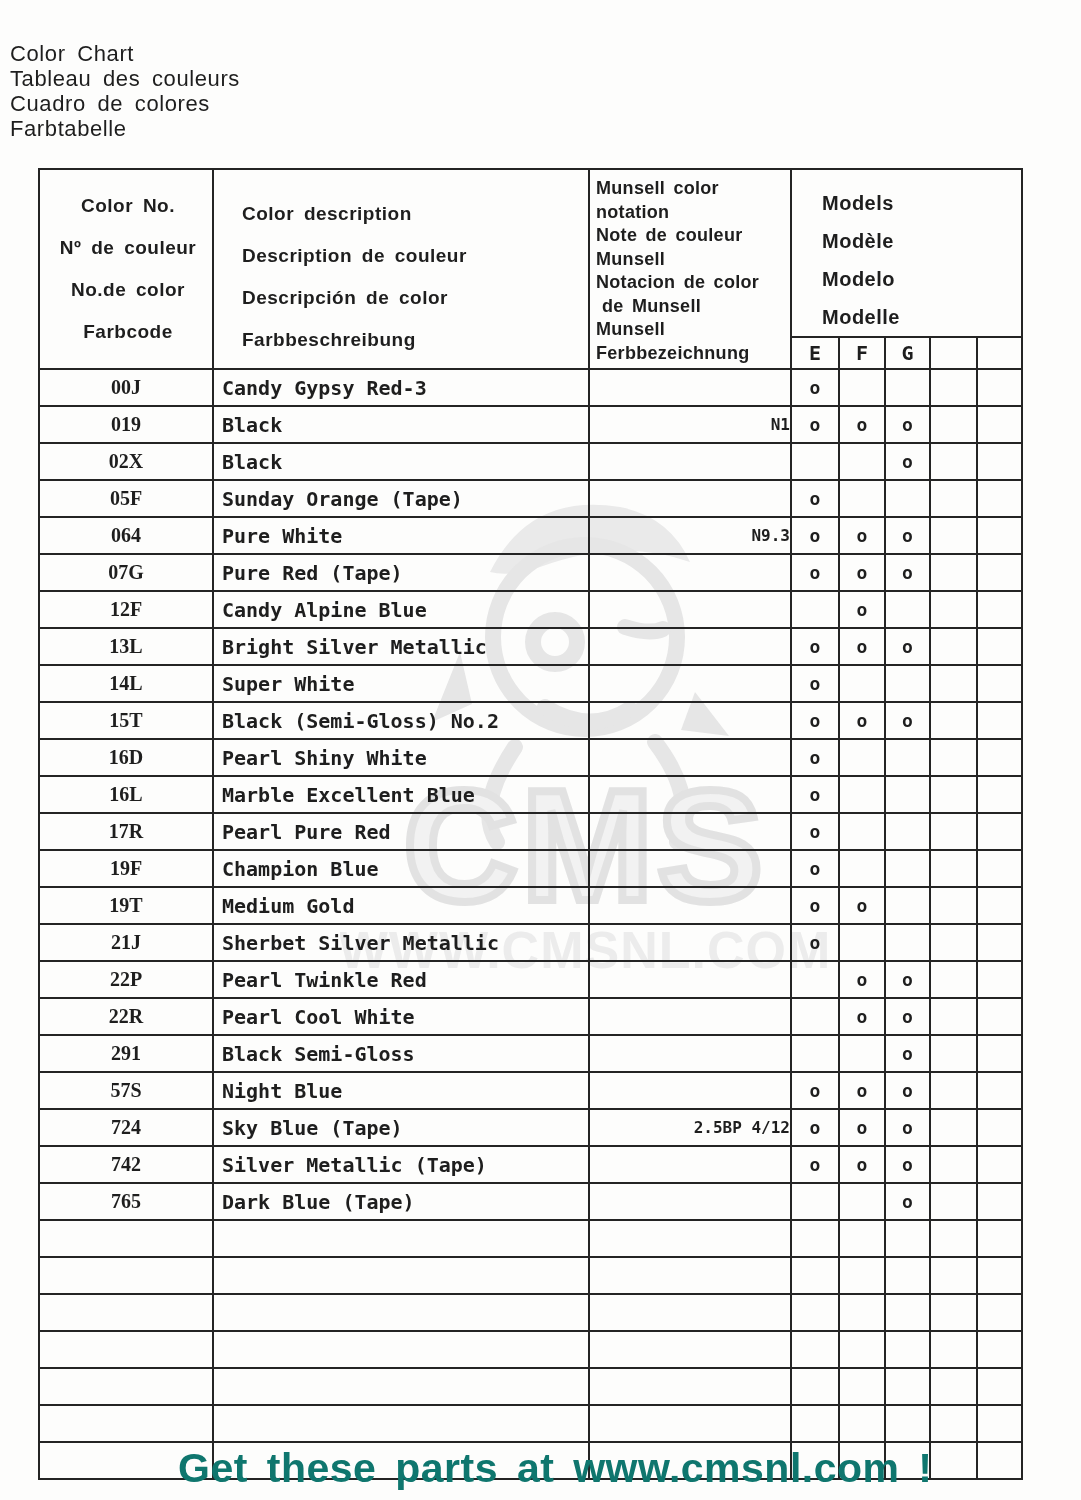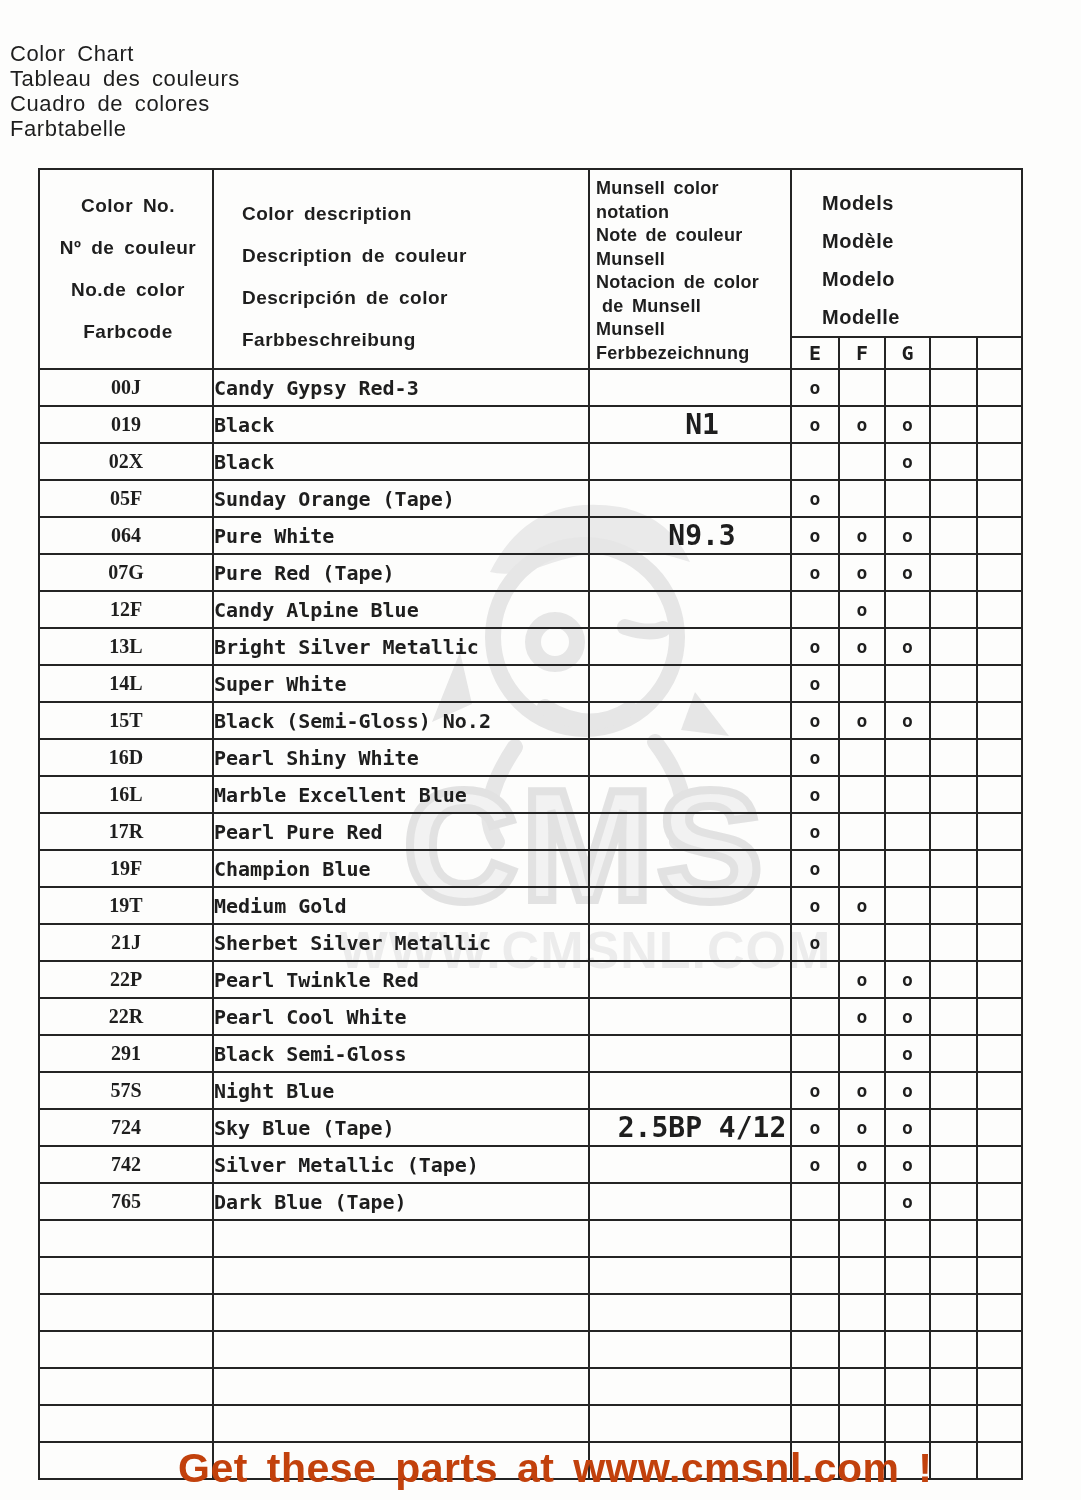--- a/index.html
+++ b/index.html
@@ -116,49 +116,50 @@
   }
   tbody td { height: 37px; }
   td.code {
     text-align: center;
     font-family: Liberation Serif, serif;
     font-weight: 700;
     font-size: 20px;
   }
   td.desc {
     text-align: left;
+    padding-left: 8px;
     font-family: "DejaVu Sans Mono", monospace;
     font-weight: 700;
     font-size: 20px;
     white-space: nowrap;
     overflow: hidden;
   }
   td.munsell {
-    text-align: center;
+    text-align: right;
     font-family: "DejaVu Sans Mono", monospace;
     font-weight: 700;
-    font-size: 28px;
+    font-size: 16px;
     padding-left: 24px;
   }
   td.mark {
     text-align: center;
     font-family: "DejaVu Sans Mono", monospace;
     font-weight: 700;
     font-size: 18px;
   }
   
   .footer-banner {
     position: absolute;
     left: 178px;
     top: 1445px;
     font-size: 41px;
     font-weight: 700;
     letter-spacing: 0.5px;
     word-spacing: 7px;
-    color: #c2410c;
+    color: #0f766e;
     z-index: 3;
     white-space: nowrap;
   }
 </style>
 </head>
 <body>
 
 <div class="page">
 
   <svg class="watermark" viewBox="0 0 490 545" xmlns="http://www.w3.org/2000/svg" aria-hidden="true">

